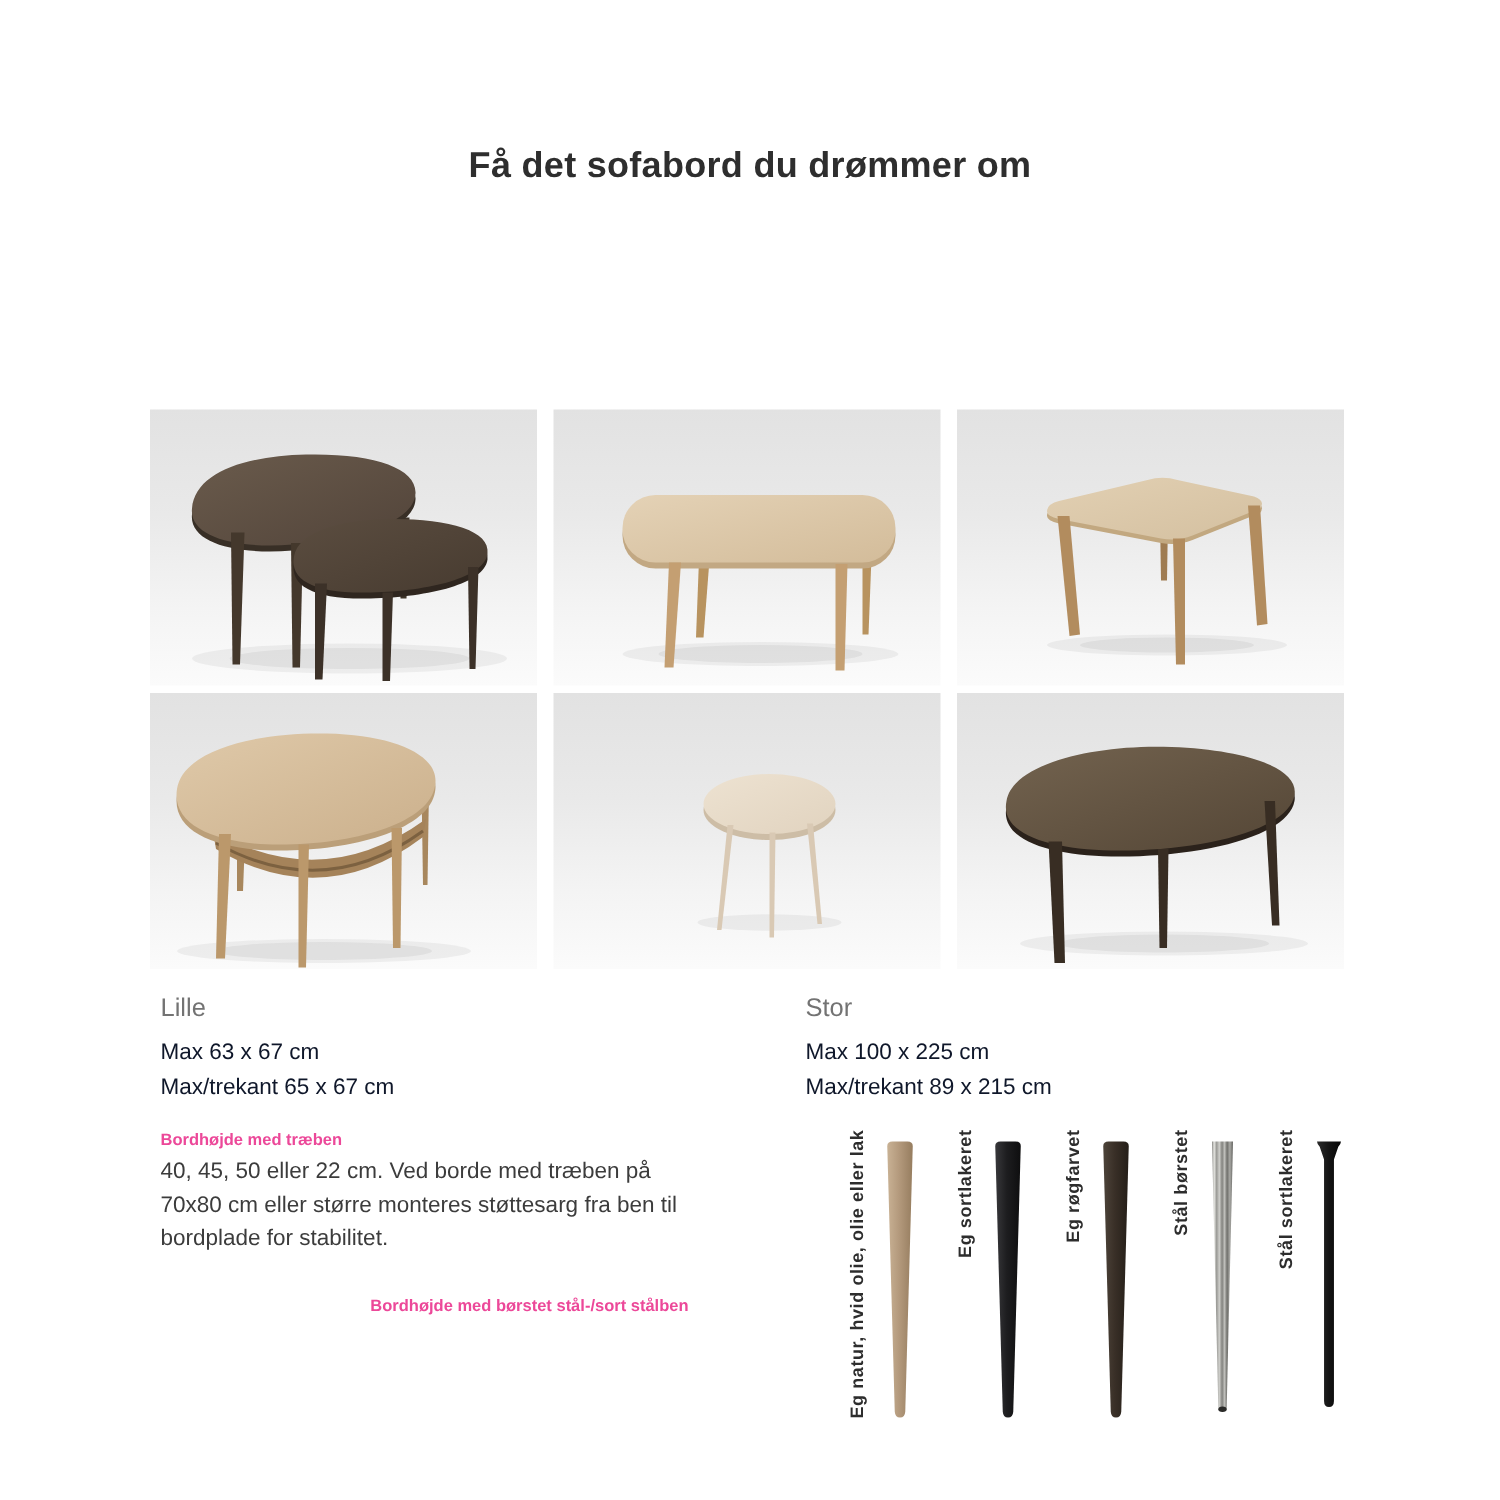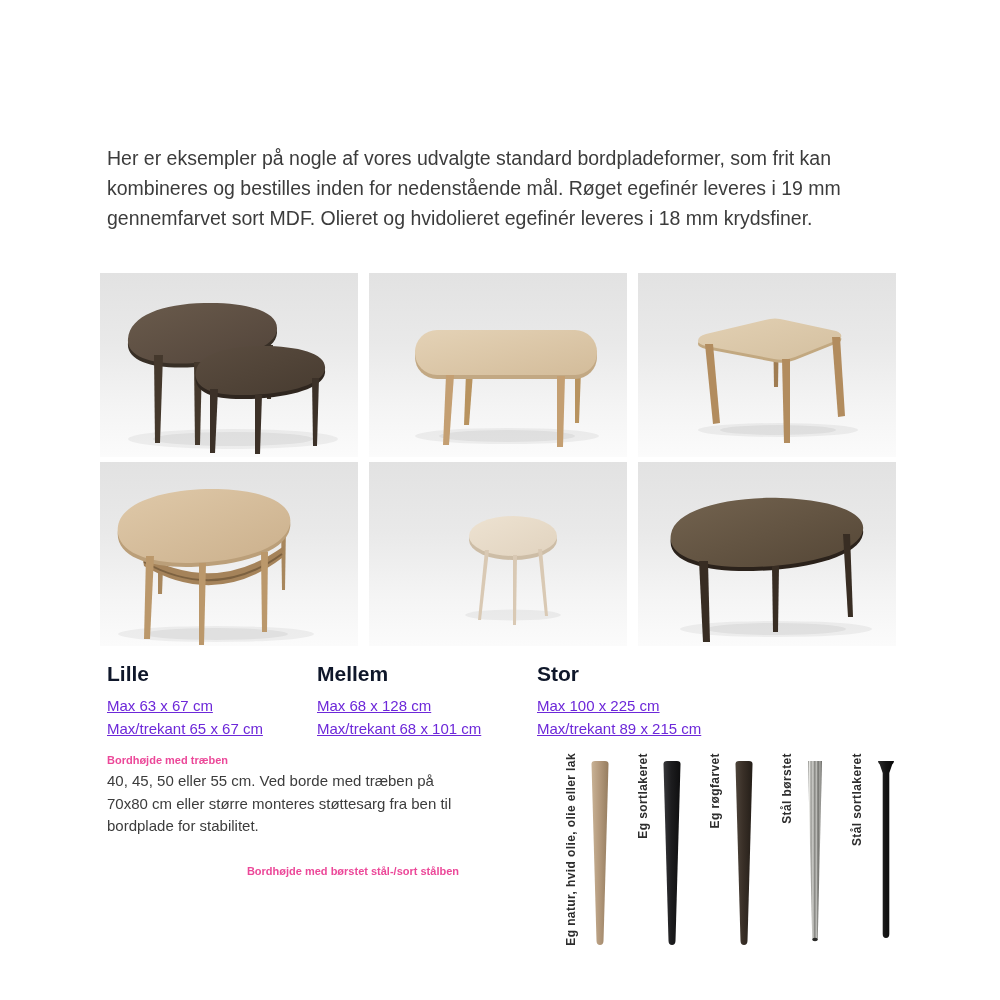--- a/index.html
+++ b/index.html
@@ -25,22 +25,22 @@
     background:linear-gradient(180deg,#e2e2e2 0%,#e9e9e9 38%,#f4f4f4 72%,#fbfbfb 100%);
   }
   .cell svg { display:block; width:258px; height:184px; }
 
   .sizes { position:absolute; left:107px; top:662px; width:793px; height:75px; }
   .size-col { position:absolute; top:0; }
   .size-col.c0 { left:0; }
   .size-col.c1 { left:210px; }
   .size-col.c2 { left:430px; }
   .size-col.c3 { left:645px; }
-  .size-name { font-size:21px; font-weight:700; color:#0f172a; margin-bottom:8px; }
-  .size-line { font-size:15px; color:#6d28d9; line-height:23px;text-decoration:underline; }
+  .size-name { font-size:17px; font-weight:400; color:#737373; margin-bottom:8px; }
+  .size-line { font-size:15px; color:#0f172a; line-height:23px; }
 
   .heights { position:absolute; left:107px; top:754px; width:352px; }
   .h-title { font-size:11px; font-weight:700; color:#ec4899; margin-bottom:4px; }
   .h-text  { font-size:15px; color:#3c3c3c; line-height:22.5px; }
   .h-block + .h-block { margin-top:27px;text-align:right; }
 
   .legs { position:absolute; left:563px; top:753px; display:flex; align-items:flex-start; }
   .leg-unit { display:flex; align-items:flex-start; }
   .leg-unit + .leg-unit { margin-left:22px; }
   .leg-label {
@@ -49,21 +49,21 @@
     line-height:17px; white-space:nowrap;
   }
   .leg-fig { margin-left:7px; margin-top:7px; }
   .leg-fig svg { display:block; }
 </style>
 </head>
 <body>
 
 <div class="page">
 
-  <p class="intro">Her er eksempler på nogle af vores udvalgte standard bordpladeformer, som frit kan kombineres og bestilles inden for nedenstående mål. Røget egefinér leveres i 19 mm gennemfarvet sort MDF. Olieret og hvidolieret egefinér leveres i 18 mm krydsfiner.</p>
+  <h1 class="title">Få det sofabord du drømmer om</h1>
 
   <div class="grid">
 
     <div class="cell">
       <svg viewBox="0 0 258 184">
         <defs>
           <linearGradient id="t1a" x1="0" y1="0" x2="1" y2="1">
             <stop offset="0" stop-color="#6a5b4c"></stop>
               <stop offset="1" stop-color="#52443a"></stop>
           </linearGradient>
@@ -182,36 +182,31 @@
       </svg>
     </div>
   </div>
 
   <div class="sizes">
     <div class="size-col c0">
       <div class="size-name">Lille</div>
       <div class="size-line">Max 63 x 67 cm</div>
       <div class="size-line">Max/trekant 65 x 67 cm</div>
     </div>
-    <div class="size-col c1">
-      <div class="size-name">Mellem</div>
-      <div class="size-line">Max 68 x 128 cm</div>
-      <div class="size-line">Max/trekant 68 x 101 cm</div>
-    </div>
     <div class="size-col c2">
       <div class="size-name">Stor</div>
       <div class="size-line">Max 100 x 225 cm</div>
       <div class="size-line">Max/trekant 89 x 215 cm</div>
     </div>
   </div>
 
   <div class="heights">
     <div class="h-block">
       <div class="h-title">Bordhøjde med træben</div>
-      <div class="h-text">40, 45, 50 eller 55 cm. Ved borde med træben på 70x80 cm eller større monteres støttesarg fra ben til bordplade for stabilitet.</div>
+      <div class="h-text">40, 45, 50 eller 22 cm. Ved borde med træben på 70x80 cm eller større monteres støttesarg fra ben til bordplade for stabilitet.</div>
     </div>
     <div class="h-block">
       <div class="h-title">Bordhøjde med børstet stål-/sort stålben</div>
     </div>
   </div>
 
   <div class="legs">
 
     <div class="leg-unit">
       <div class="leg-label">Eg natur, hvid olie, olie eller lak</div>

